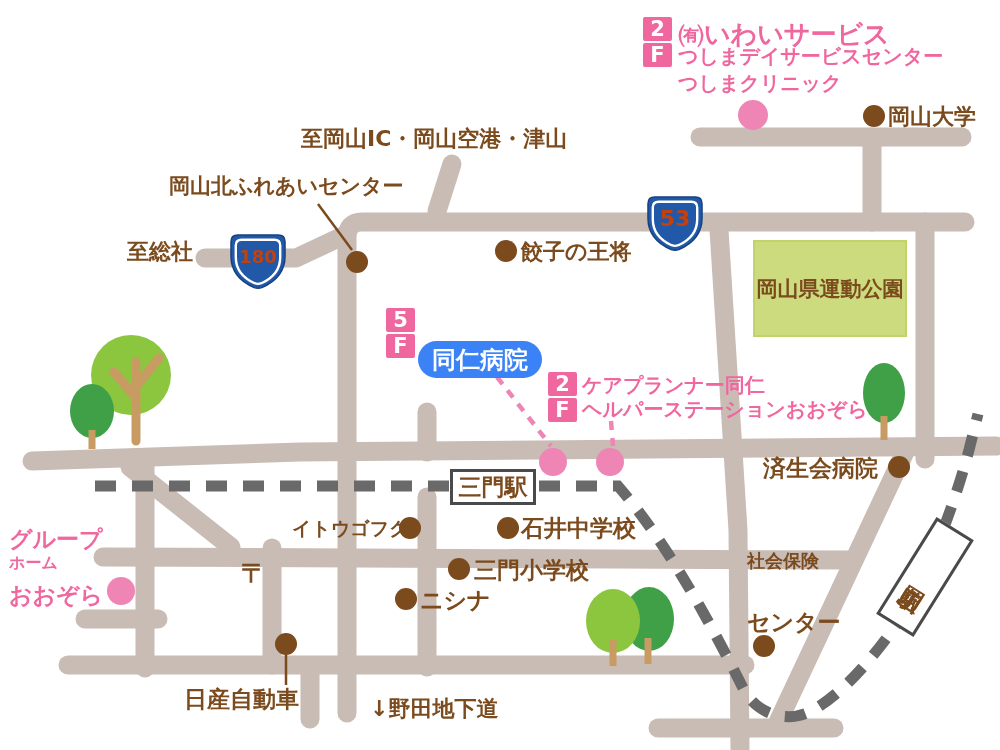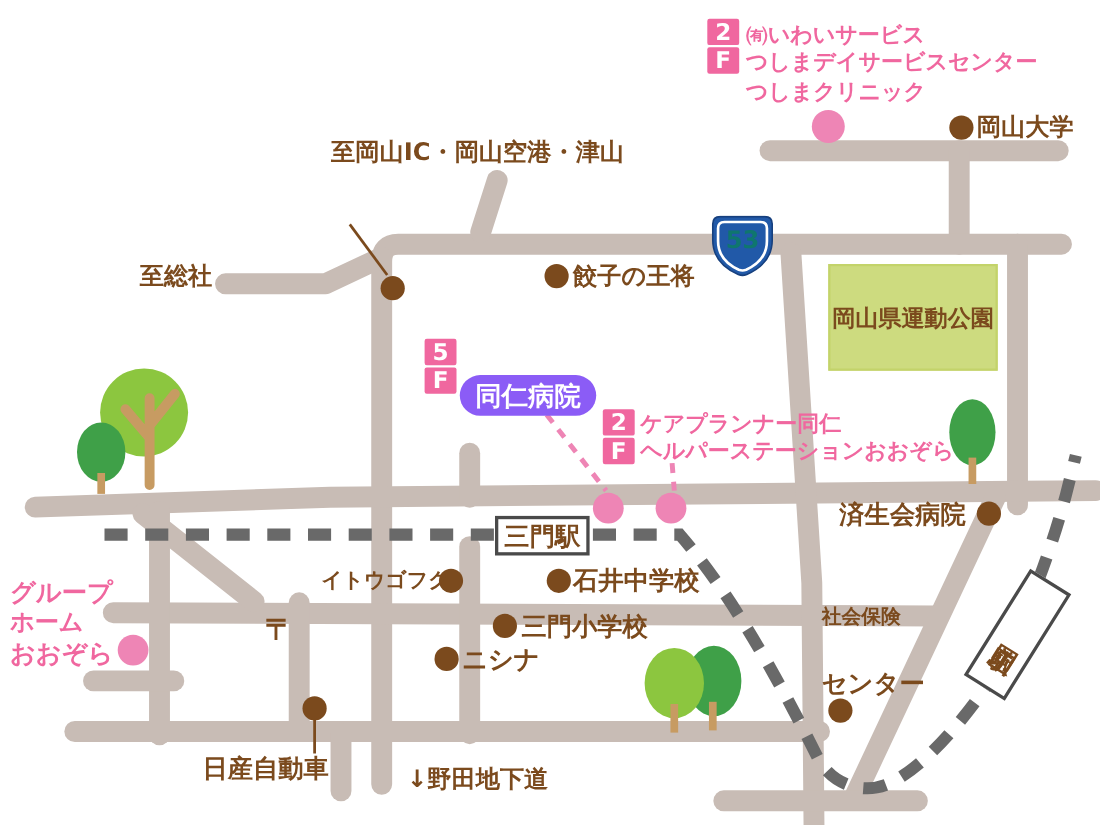--- a/index.html
+++ b/index.html
@@ -7,26 +7,26 @@
        font-family:"DejaVu Sans","Liberation Sans",sans-serif;font-weight:bold;}
   #roadlayer{position:absolute;left:0;top:0;z-index:1;}
   .lbl{position:absolute;line-height:1.05;white-space:nowrap;z-index:3;}
   .brown{color:#7b4a1d;}
   .pink{color:#f0679f;}
   .greenbox{position:absolute;background:#cddb7f;border:2px solid #c3d36a;z-index:2;
             display:flex;align-items:center;justify-content:center;color:#7b4a1d;}
   .floorbadge{position:absolute;width:29px;z-index:3;display:flex;flex-direction:column;gap:2px;}
   .floorbadge span{display:block;height:24px;background:#f0679f;color:#fff;text-align:center;
             font-size:21px;line-height:24px;border-radius:2px;}
-  .pill{position:absolute;background:#8b5cf6;color:#fff;border-radius:19px;z-index:3;
+  .pill{position:absolute;background:#3b82f6;color:#fff;border-radius:19px;z-index:3;
         display:flex;align-items:center;justify-content:center;}
   .stationbox{position:absolute;background:#fff;border:3px solid #4a4a4a;color:#7b4a1d;z-index:4;
         display:flex;align-items:center;justify-content:center;}
   .routebadge{position:absolute;width:58px;height:56px;z-index:3;}
-  .routebadge .num{position:absolute;left:0;top:10px;width:58px;text-align:center;color:#0f766e;}
+  .routebadge .num{position:absolute;left:0;top:10px;width:58px;text-align:center;color:#c2410c;}
   .vtext{writing-mode:vertical-rl;text-orientation:upright;letter-spacing:2px;}
 </style>
 </head>
 <body>
 
 <div id="map">
 
   <svg id="roadlayer" width="1000" height="750" viewBox="0 0 1000 750">
 
     <g stroke="#c8bcb5" stroke-width="19" fill="none" stroke-linecap="round" stroke-linejoin="round">
@@ -96,64 +96,72 @@
     <span>岡山県運動公園</span>
   </div>
 
   <div class="routebadge" style="left:646px;top:196px;">
     <svg width="58" height="56" viewBox="-29 -30 58 58">
       <path d="M-28,-22 Q-28,-29 -21,-29 L21,-29 Q28,-29 28,-22 L28,-7 Q28,15 4,25.5 Q0,27 -4,25.5 Q-28,15 -28,-7 Z" fill="#2159a8" stroke="#17407e" stroke-width="1.5"></path>
       <path d="M-23,-18 Q-23,-24 -17,-24 L17,-24 Q23,-24 23,-18 L23,-6 Q23,12 3.5,21 Q0,22.3 -3.5,21 Q-23,12 -23,-6 Z" fill="none" stroke="#ffffff" stroke-width="2.5"></path>
     </svg>
     <span class="num" style="font-size:22px;">53</span>
   </div>
+  <div class="routebadge" style="left:229px;top:234px;">
+    <svg width="58" height="56" viewBox="-29 -30 58 58">
+      <path d="M-28,-22 Q-28,-29 -21,-29 L21,-29 Q28,-29 28,-22 L28,-7 Q28,15 4,25.5 Q0,27 -4,25.5 Q-28,15 -28,-7 Z" fill="#2159a8" stroke="#17407e" stroke-width="1.5"></path>
+      <path d="M-23,-18 Q-23,-24 -17,-24 L17,-24 Q23,-24 23,-18 L23,-6 Q23,12 3.5,21 Q0,22.3 -3.5,21 Q-23,12 -23,-6 Z" fill="none" stroke="#ffffff" stroke-width="2.5"></path>
+    </svg>
+    <span class="num" style="font-size:18px;top:12px;">180</span>
+  </div>
 
   <div class="stationbox" style="left:450px;top:469px;width:80px;height:30px;font-size:23px;">
     <span>三門駅</span>
   </div>
   <div class="stationbox vtext" style="left:903px;top:520px;width:38px;height:108px;font-size:22px;transform:rotate(32deg);">
     <span>岡山駅</span>
   </div>
 
   <div class="lbl brown" style="left:301px;top:127px;font-size:22px;">至岡山IC・岡山空港・津山</div>
+  <div class="lbl brown" style="left:169px;top:175px;font-size:21px;">岡山北ふれあいセンター</div>
   <div class="lbl brown" style="left:127px;top:240px;font-size:22px;">至総社</div>
   <div class="lbl brown" style="left:521px;top:240px;font-size:22px;">餃子の王将</div>
   <div class="lbl brown" style="left:888px;top:105px;font-size:22px;">岡山大学</div>
   <div class="lbl brown" style="left:292px;top:519px;font-size:19px;">イトウゴフク</div>
   <div class="lbl brown" style="left:521px;top:516px;font-size:23px;text-align:center;">石井中学校</div>
   <div class="lbl brown" style="left:474px;top:558px;font-size:23px;">三門小学校</div>
   <div class="lbl brown" style="left:420px;top:588px;font-size:23px;">ニシナ</div>
   <div class="lbl brown" style="left:241px;top:560px;font-size:26px;">〒</div>
   <div class="lbl brown" style="left:184px;top:687px;font-size:23px;">日産自動車</div>
   <div class="lbl brown" style="left:370px;top:697px;font-size:22px;">↓野田地下道</div>
   <div class="lbl brown" style="left:763px;top:456px;font-size:23px;">済生会病院</div>
   <div class="lbl brown" style="left:747px;top:552px;font-size:18px;">社会保険</div>
   <div class="lbl brown" style="left:747px;top:610px;font-size:23px;">センター</div>
 
   <div class="floorbadge" style="left:643px;top:17px;">
     <span>2</span>
     <span>F</span>
   </div>
-  <div class="lbl pink" style="left:678px;top:21px;font-size:20px;text-align:center;">㈲いわいサービス</div>
+  <div class="lbl pink" style="left:678px;top:21px;font-size:26px;text-align:center;">㈲いわいサービス</div>
   <div class="lbl pink" style="left:678px;top:46px;font-size:20px;">つしまデイサービスセンター</div>
   <div class="lbl pink" style="left:678px;top:73px;font-size:20px;">つしまクリニック</div>
 
   <div class="floorbadge" style="left:386px;top:308px;">
     <span>5</span>
     <span>F</span>
   </div>
 
   <div class="pill" style="left:418px;top:341px;width:124px;height:37px;font-size:24px;">
     <span>同仁病院</span>
   </div>
 
   <div class="floorbadge" style="left:548px;top:372px;">
     <span>2</span>
     <span>F</span>
   </div>
   <div class="lbl pink" style="left:582px;top:375px;font-size:20px;">ケアプランナー同仁</div>
   <div class="lbl pink" style="left:582px;top:399px;font-size:20px;">ヘルパーステーションおおぞら</div>
 
   <div class="lbl pink" style="left:9px;top:527px;font-size:23px;">グループ</div>
-  <div class="lbl pink" style="left:9px;top:555px;font-size:22px;">ホーム</div>
+  <div class="lbl pink" style="left:9px;top:555px;font-size:16px;">ホーム</div>
   <div class="lbl pink" style="left:9px;top:583px;font-size:23px;">おおぞら</div>
 
 </div>
 
 </body></html>

